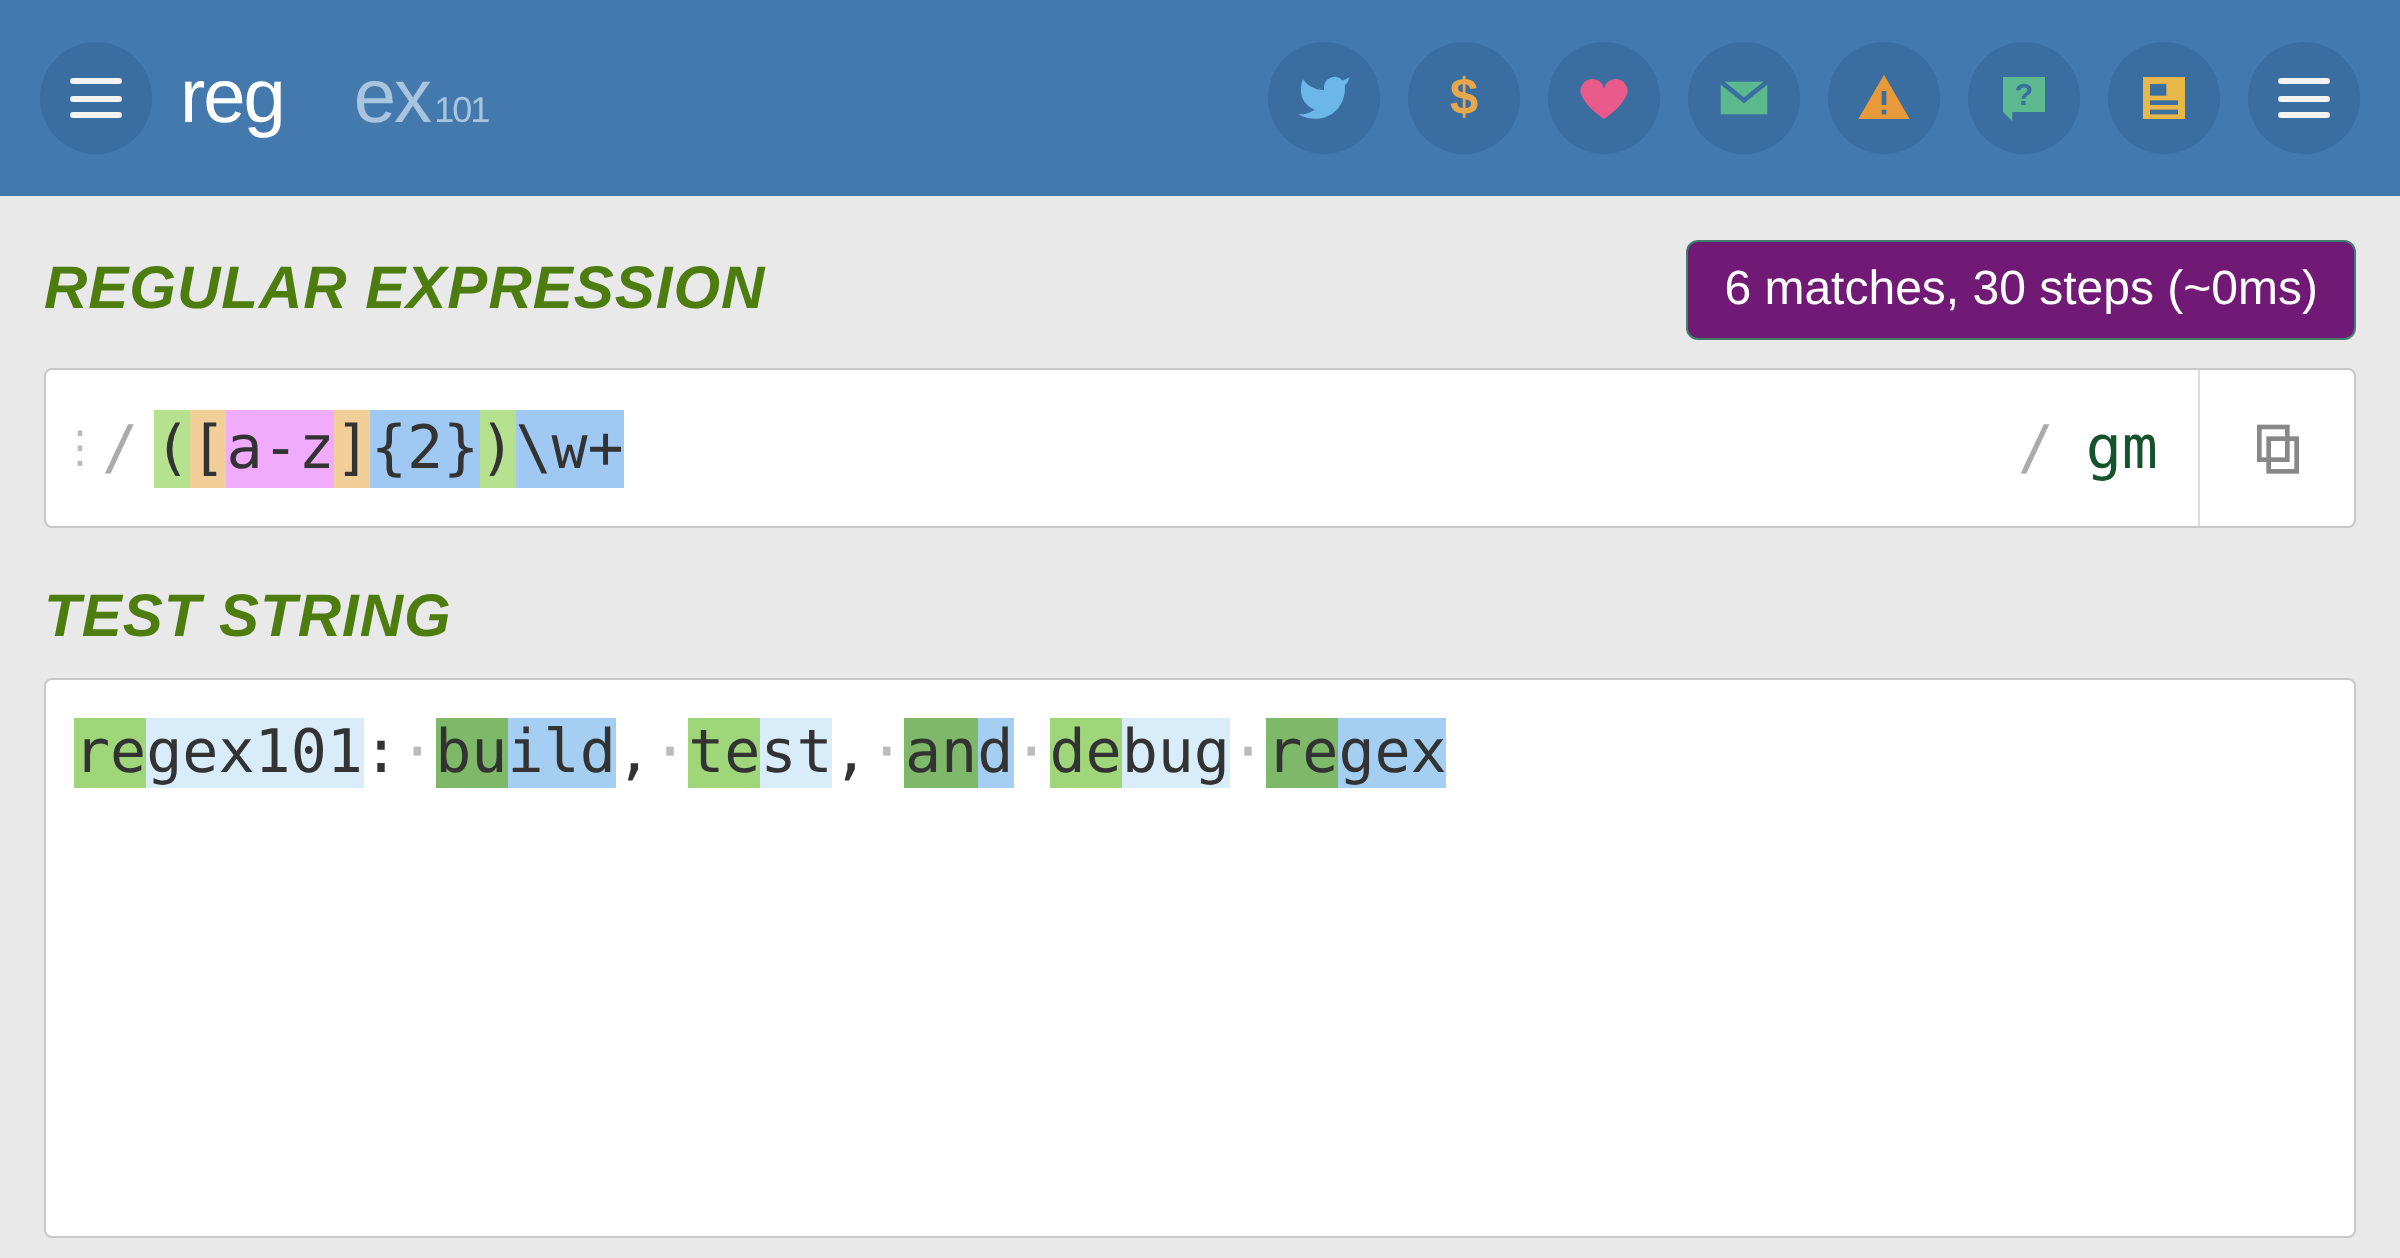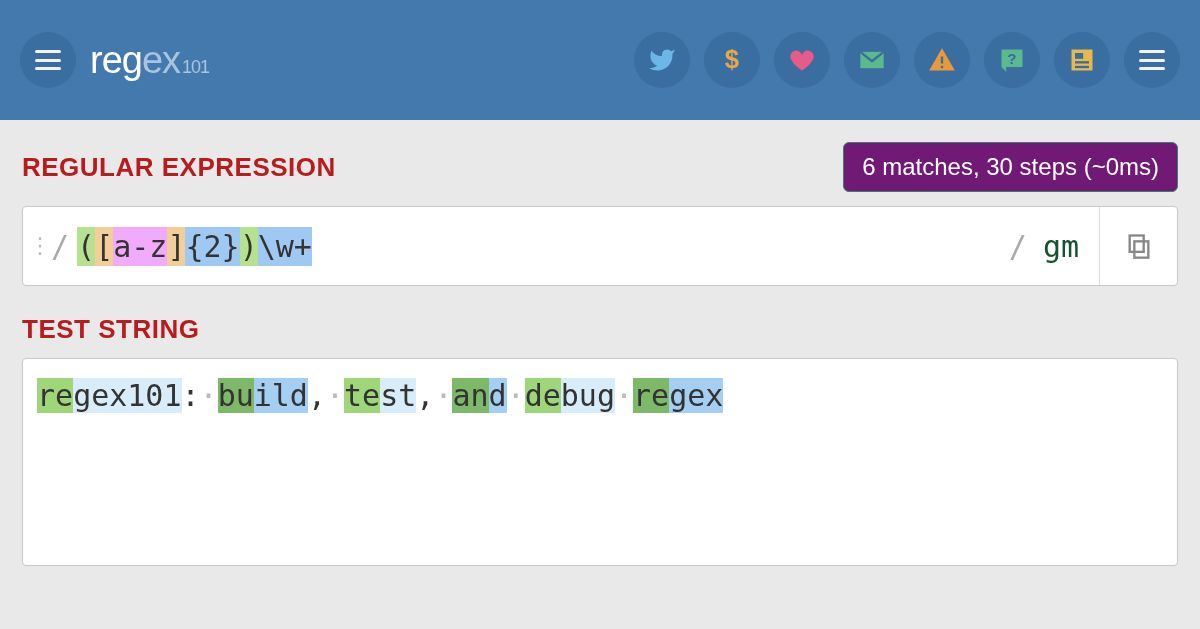--- a/index.html
+++ b/index.html
@@ -5,21 +5,21 @@
   * { box-sizing: border-box; margin: 0; padding: 0; }
   body {
     font-family: -apple-system, BlinkMacSystemFont, "Segoe UI", Helvetica, Arial, sans-serif;
     background: #e9e9e9;
     width: 1200px;
     height: 629px;
     overflow: hidden;
   }
   .header {
     background: #4479ae;
-    height: 120px;
+    height: 98px;
     display: flex;
     align-items: center;
     padding: 0 20px;
     gap: 14px;
   }
   .icon-btn {
     width: 56px;
     height: 56px;
     border-radius: 50%;
     background: #3a6da0;
@@ -43,37 +43,38 @@
   }
   .logo {
     color: #fff;
     font-size: 38px;
     font-weight: 300;
     letter-spacing: -1px;
     display: flex;
     align-items: baseline;
   }
   .logo .reg { color: #fff; font-weight: 400; }
-  .logo .ex { color: #a9c4df; font-weight: 300; }
+  .logo .ex { color: #a9c4df; font-weight: 300; margin-left: 35px; }
   .logo .num { color: #a9c4df; font-size: 18px; margin-left: 2px; }
   .spacer { flex: 1; }
   .icon-btn svg { width: 28px; height: 28px; }
 
   .content { padding: 22px 22px 0 22px; }
   .section-header {
     display: flex;
     align-items: center;
     justify-content: space-between;
     margin-bottom: 14px;
   }
   .section-title {
-    color: #b91c1c;
-    font-size: 26px;
+    color: #4d7c0f;
+    font-size: 30px;
     font-weight: 600;
     letter-spacing: 0.5px;
+    font-style: italic;
   }
   .match-info {
     background: #701a75;
     color: #fff;
     font-size: 24px;
     padding: 10px 18px;
     border-radius: 6px;
     border: 1px solid #3f7e6c;
   }
   .regex-box {
@@ -132,21 +133,21 @@
     cursor: pointer;
   }
   .copy-btn svg { width: 28px; height: 28px; stroke: #888; fill: none; stroke-width: 2; }
 
   .test-section { margin-top: 28px; }
   .test-box {
     background: #fff;
     border: 1px solid #c8c8c8;
     border-radius: 4px;
     padding: 16px 14px;
-    height: 208px;
+    height: 280px;
     font-family: "Menlo", "Consolas", monospace;
     font-size: 30px;
     color: #333;
     line-height: 1.4;
     margin-top: 13px;
   }
   .m-grp { background: #a0d67a; }
   .m-rest { background: #d9ecf9; }
   .m-grp2 { background: #7db968; }
   .m-rest2 { background: #a4cef2; }

